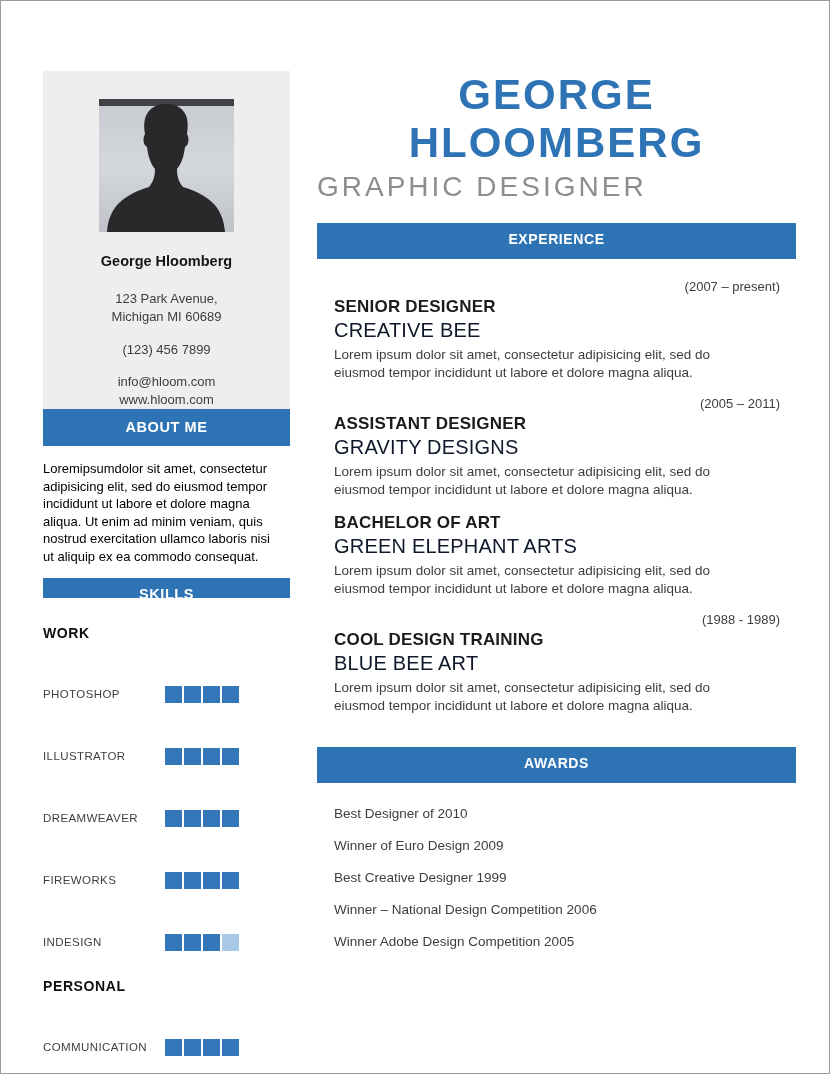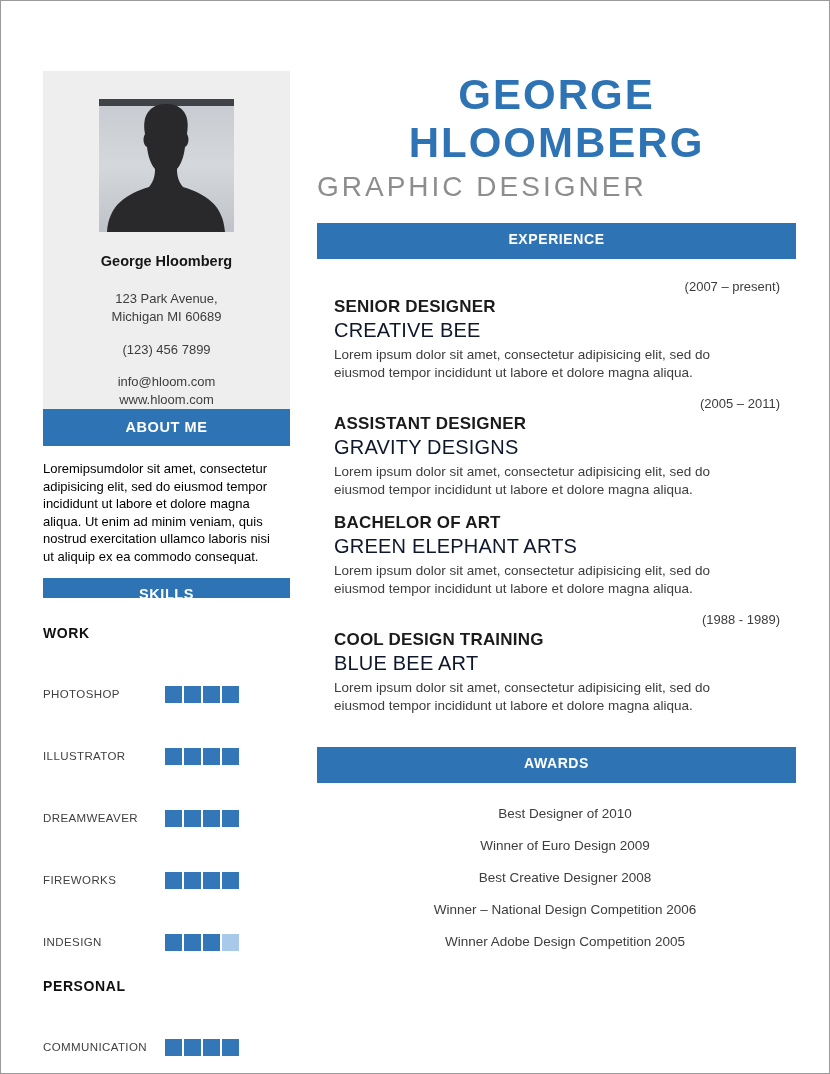--- a/index.html
+++ b/index.html
@@ -35,21 +35,21 @@
   .job-title { font-size:28px; color:#8d8d8d; letter-spacing:3px; line-height:36px; text-align:left; margin-top:2px; }
   .main-bar { margin-top:18px; height:36px; line-height:32px; font-size:14px; }
   .entry { margin-top:14px; padding-left:17px; }
   .entry:first-child { margin-top:20px; }
   .entry-date { text-align:right; font-size:13px; color:#3d3d3d; padding-right:16px; margin-bottom:3px; }
   .entry-role { font-size:17px; font-weight:bold; color:#1b1b1b; letter-spacing:0.2px; }
   .entry-company { font-size:20px; color:#0f172a; margin-top:2px; letter-spacing:0.2px; }
   .entry-desc { font-size:13.5px; color:#3d3d3d; line-height:18px; margin-top:4px; max-width:425px; }
   .awards-bar { margin-top:32px; }
   #awards-list { margin-top:7px; }
-  .award-item { font-size:13.5px; color:#3d3d3d; line-height:17px; margin-top:15px; padding-left:17px;text-align:center; }
+  .award-item { font-size:13.5px; color:#3d3d3d; line-height:17px; margin-top:15px; padding-left:17px; }
   .award-item:first-child { margin-top:22px; }
 </style>
 </head>
 <body>
 
 <div class="page">
 
   <aside class="sidebar">
     <div class="contact-card">
       <div class="photo">
@@ -213,19 +213,19 @@
           <div class="entry-role">COOL DESIGN TRAINING</div>
           <div class="entry-company">BLUE BEE ART</div>
           <div class="entry-desc">Lorem ipsum dolor sit amet, consectetur adipisicing elit, sed do eiusmod tempor incididunt ut labore et dolore magna aliqua.</div>
         </div>
       </div>
 
     <div class="bar main-bar awards-bar">AWARDS</div>
     <div id="awards-list">
         <div class="award-item">Best Designer of 2010</div>
         <div class="award-item">Winner of Euro Design 2009</div>
-        <div class="award-item">Best Creative Designer 2008</div>
+        <div class="award-item">Best Creative Designer 1999</div>
         <div class="award-item">Winner – National Design Competition 2006</div>
         <div class="award-item">Winner Adobe Design Competition 2005</div>
       </div>
   </main>
 
 </div>
 
 </body></html>

